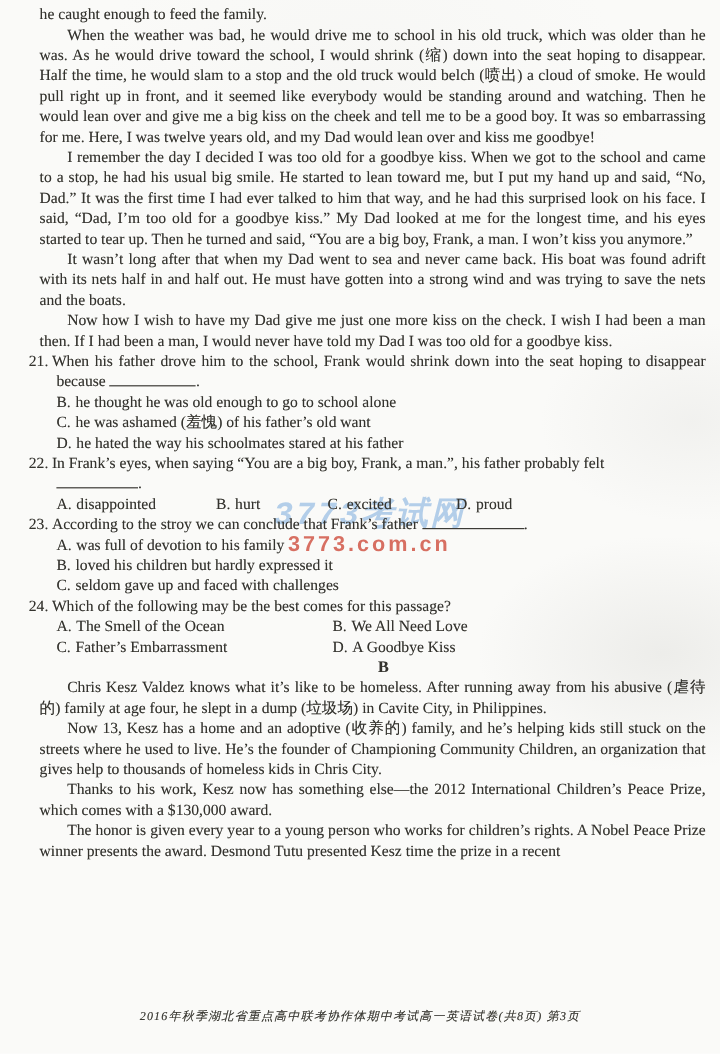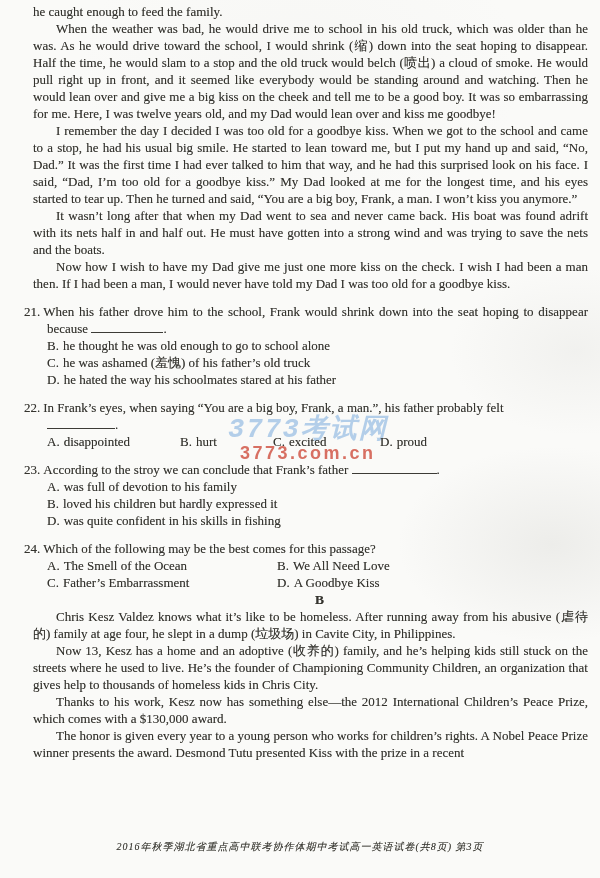--- a/index.html
+++ b/index.html
@@ -25,21 +25,21 @@
     top: 3px; left: 33px; right: 12px;
     font-size: 13px;
     line-height: 17px;
     text-align: justify;
     text-shadow: 0 0 0.5px rgba(52,51,46,0.45);
   }
   p { margin: 0; }
   .para { text-indent: 23px; }
   .para.cont { text-indent: 0; }
   .question { margin-left: -9px; }
-  .q-stem { padding-left: 23px; text-indent: -23px; margin-top: 11px; }
+  .q-stem { padding-left: 23px; text-indent: -23px; }
   .qnum { margin-right: 3px; }
   .option { padding-left: 23px; }
   .opt-label { margin-right: 4px; }
   .blank {
     display: inline-block;
     height: 3px;
     border-bottom: 1.2px solid #3c3b36;
     vertical-align: baseline;
   }
   .blank-q21 { width: 72px; }
@@ -108,21 +108,21 @@
     <p class="para">I remember the day I decided I was too old for a goodbye kiss. When we got to the school and came to a stop, he had his usual big smile. He started to lean toward me, but I put my hand up and said, “No, Dad.” It was the first time I had ever talked to him that way, and he had this surprised look on his face. I said, “Dad, I’m too old for a goodbye kiss.” My Dad looked at me for the longest time, and his eyes started to tear up. Then he turned and said, “You are a big boy, Frank, a man. I won’t kiss you anymore.”</p>
     <p class="para">It wasn’t long after that when my Dad went to sea and never came back. His boat was found adrift with its nets half in and half out. He must have gotten into a strong wind and was trying to save the nets and the boats.</p>
     <p class="para">Now how I wish to have my Dad give me just one more kiss on the check. I wish I had been a man then. If I had been a man, I would never have told my Dad I was too old for a goodbye kiss.</p>
 
     <div class="question">
       <p class="q-stem">
         <span class="qnum">21.</span><span>When his father drove him to the school, Frank would shrink down into the seat hoping to disappear because</span>
         <span class="blank blank-q21"></span><span>.</span>
       </p>
       <p class="option"><span class="opt-label">B.</span><span>he thought he was old enough to go to school alone</span></p>
-      <p class="option"><span class="opt-label">C.</span><span>he was ashamed (羞愧) of his father’s old truck</span></p>
+      <p class="option"><span class="opt-label">C.</span><span>he was ashamed (羞愧) of his father’s old want</span></p>
       <p class="option"><span class="opt-label">D.</span><span>he hated the way his schoolmates stared at his father</span></p>
     </div>
 
     <div class="question">
       <p class="q-stem">
         <span class="qnum">22.</span><span>In Frank’s eyes, when saying “You are a big boy, Frank, a man.”, his father probably felt</span>
       </p>
       <p class="blank-line">
         <span class="blank blank-q22"></span><span>.</span>
       </p>
@@ -134,39 +134,39 @@
       </div>
     </div>
 
     <div class="question">
       <p class="q-stem">
         <span class="qnum">23.</span><span>According to the stroy we can conclude that Frank’s father</span>
         <span class="blank blank-q23"></span><span>.</span>
       </p>
       <p class="option"><span class="opt-label">A.</span><span>was full of devotion to his family</span></p>
       <p class="option"><span class="opt-label">B.</span><span>loved his children but hardly expressed it</span></p>
-      <p class="option"><span class="opt-label">D.</span><span>was quite confident in his skills in fishing</span></p>
+      <p class="option"><span class="opt-label">C.</span><span>seldom gave up and faced with challenges</span></p>
     </div>
 
     <div class="question">
       <p class="q-stem">
         <span class="qnum">24.</span><span>Which of the following may be the best comes for this passage?</span>
       </p>
       <div class="opt-grid">
         <p><span class="opt-label">A.</span><span>The Smell of the Ocean</span></p>
         <p><span class="opt-label">B.</span><span>We All Need Love</span></p>
         <p><span class="opt-label">C.</span><span>Father’s Embarrassment</span></p>
         <p><span class="opt-label">D.</span><span>A Goodbye Kiss</span></p>
       </div>
     </div>
 
     <div class="section-label">B</div>
 
     <p class="para">Chris Kesz Valdez knows what it’s like to be homeless. After running away from his abusive (虐待的) family at age four, he slept in a dump (垃圾场) in Cavite City, in Philippines.</p>
     <p class="para">Now 13, Kesz has a home and an adoptive (收养的) family, and he’s helping kids still stuck on the streets where he used to live. He’s the founder of Championing Community Children, an organization that gives help to thousands of homeless kids in Chris City.</p>
     <p class="para">Thanks to his work, Kesz now has something else—the 2012 International Children’s Peace Prize, which comes with a $130,000 award.</p>
-    <p class="para">The honor is given every year to a young person who works for children’s rights. A Nobel Peace Prize winner presents the award. Desmond Tutu presented Kiss with the prize in a recent</p>
+    <p class="para">The honor is given every year to a young person who works for children’s rights. A Nobel Peace Prize winner presents the award. Desmond Tutu presented Kesz time the prize in a recent</p>
 
   </div>
 
   <div class="footer">2016年秋季湖北省重点高中联考协作体期中考试高一英语试卷(共8页)  第3页</div>
 
 </div>
 
 </body></html>

